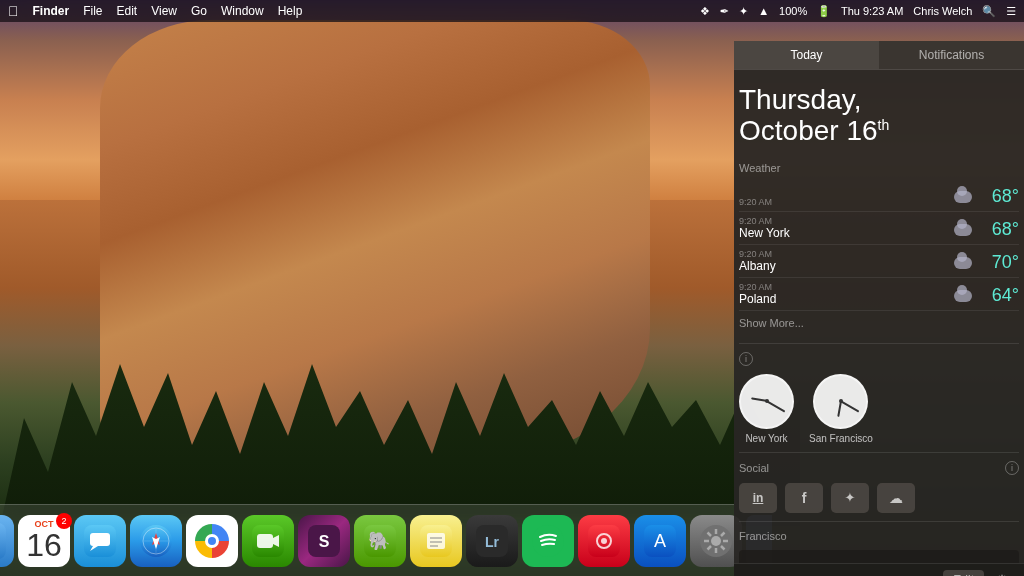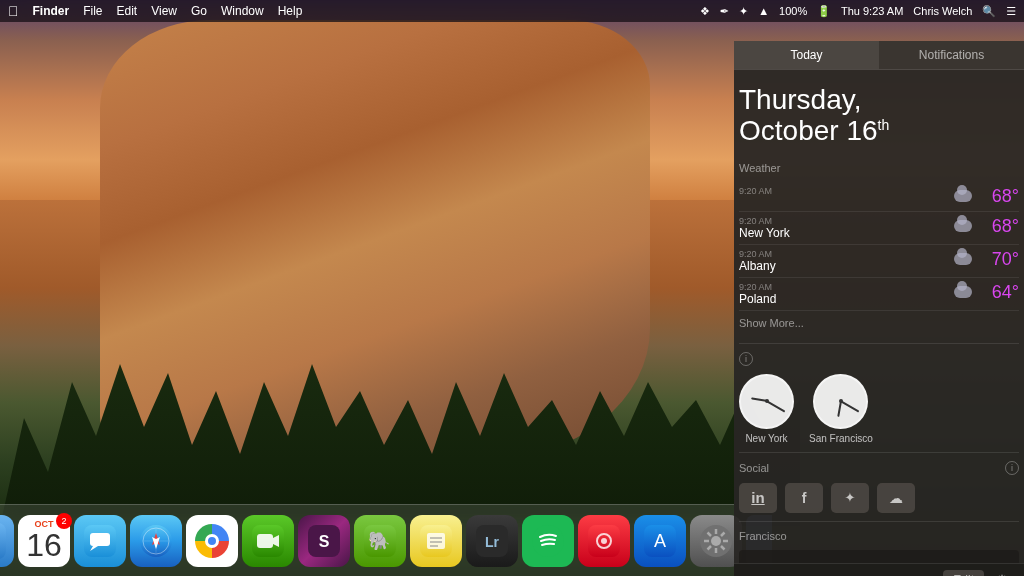--- a/index.html
+++ b/index.html
@@ -178,21 +178,21 @@
     .nc-section-title {
       font-size: 11px;
       color: rgba(255,255,255,0.5);
       margin-bottom: 8px;
       font-weight: 500;
       text-transform: none;
     }
 
     .weather-item {
       display: flex;
-      align-items: flex-start;
+      align-items: flex-end;
       padding: 4px 0;
       border-bottom: 1px solid rgba(255,255,255,0.08);
     }
 
     .weather-time-loc {
       flex: 1;
     }
 
     .weather-time {
       font-size: 9px;
@@ -228,21 +228,21 @@
       width: 10px;
       height: 10px;
       background: rgba(180,180,200,0.7);
       border-radius: 50%;
       top: -5px;
       left: 3px;
     }
 
     .weather-temp {
       font-size: 18px;
-      color: #d946ef;
+      color: #5eead4;
       font-weight: 300;
       min-width: 38px;
       text-align: right;
     }
 
     .show-more {
       font-size: 11px;
       color: rgba(255,255,255,0.5);
       padding: 6px 0;
       cursor: pointer;
@@ -659,21 +659,21 @@
     </div>
 
     <div class="section-divider"></div>
 
     <div class="section-with-info">
       <div class="nc-section-title">Social</div>
       <div class="info-btn">i</div>
     </div>
 
     <div class="social-row">
-      <div class="social-btn" style="font-size:15px; font-weight:700;text-decoration:underline;">in</div>
+      <div class="social-btn" style="font-size:12px; font-weight:700;text-decoration:underline;">in</div>
       <div class="social-btn" style="font-size:14px; font-weight:700;">f</div>
       <div class="social-btn" style="font-size:13px;">✦</div>
       <div class="social-btn" style="font-size:14px;">☁</div>
     </div>
 
     <div class="section-divider"></div>
 
     <div class="nc-section-title">Francisco</div>
 
     <div class="calc-section">

